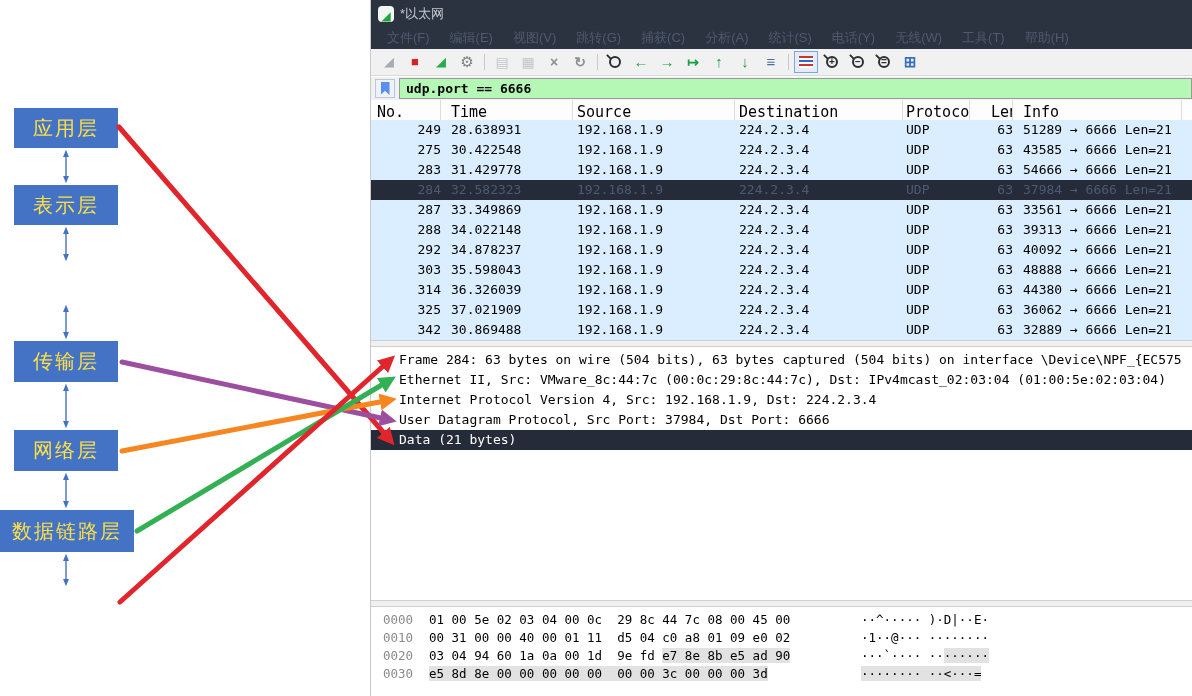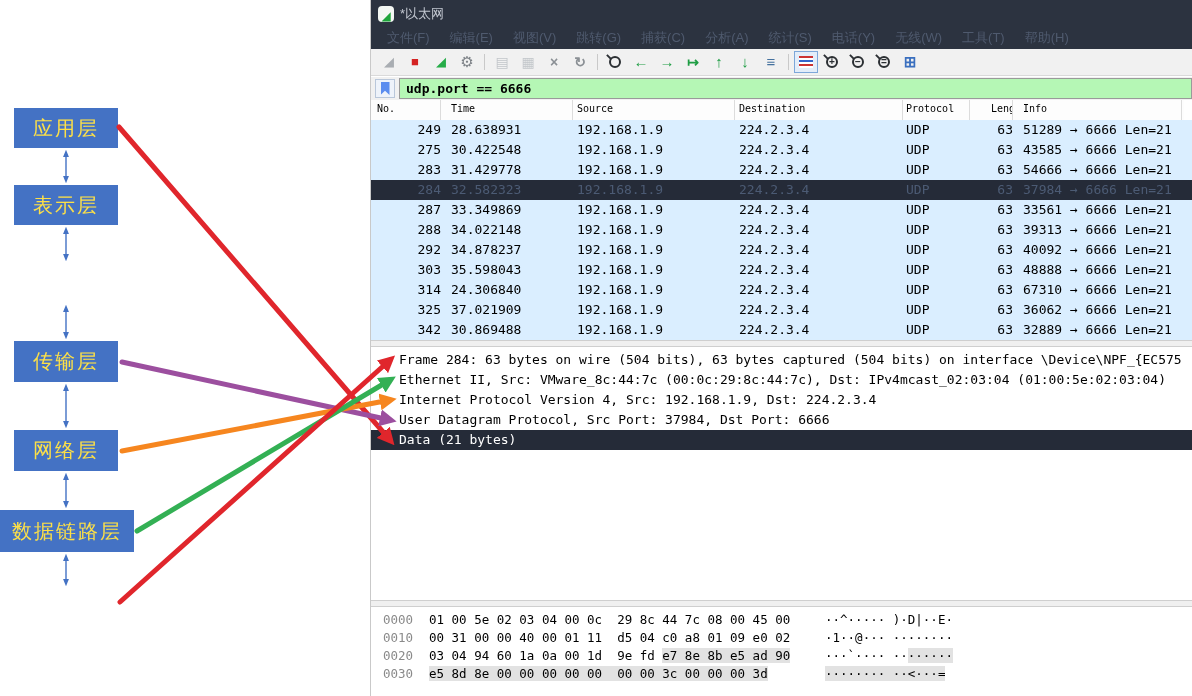--- a/index.html
+++ b/index.html
@@ -70,21 +70,21 @@
             display:flex; align-items:center; justify-content:center; }
   .bm-icon { width:9px; height:13px; background:#5b8def;
              clip-path:polygon(0 0,100% 0,100% 100%,50% 68%,0 100%); }
   .filter-input { flex:1; height:21px; background:#b5f7b5; border:1px solid #9a9a9a;
                   font-family:"DejaVu Sans Mono", monospace; font-size:13px; font-weight:bold;
                   color:#000; padding-left:6px; outline:none; }
 
   
   .pkt-header { position:absolute; left:0; top:100px; right:8px; height:32px; background:#fdfdfd;
                 border-bottom:1px solid #e0e0e0; font-family:"DejaVu Sans Mono", monospace;
-                font-size:10px; color:#000; }
+                font-size:15px; color:#000; }
   .pkt-header .cell { border-right:1px solid #dcdcdc; padding-top:3px; }
   .pkt-rows { position:absolute; left:0; top:120px; right:0; height:220px; }
   .pkt-row { position:relative; height:20px; background:#daeeff; color:#000;
              font-family:"DejaVu Sans Mono", monospace; font-size:13px; }
   .pkt-row.selected { background:#252b38; color:#4c5b74; }
   .cell { position:absolute; top:0; height:20px; padding-top:2px; white-space:nowrap; overflow:hidden; }
   .c-no    { left:0px;   width:70px;  text-align:right; }
   .c-time  { left:80px;  width:122px; }
   .c-src   { left:206px; width:158px; }
   .c-dst   { left:368px; width:164px; }
@@ -101,21 +101,21 @@
                  padding-top:3px; font-family:"DejaVu Sans Mono", monospace; font-size:13px; }
   .detail-row { height:20px; padding:2px 0 0 28px; white-space:nowrap; overflow:hidden; color:#000; }
   .detail-row.selected { background:#252b38; color:#fff; }
 
   
   .hex-pane { position:absolute; left:0; top:607px; right:0; height:89px; background:#fff;
               padding:5px 0 0 12px; font-family:"DejaVu Sans Mono", monospace; font-size:12.5px; }
   .hex-row { height:18px; display:flex; white-space:pre; }
   .hx-off { width:46px; color:#8a8a8a; }
   .hx-bytes { width:372px; color:#000; }
-  .hx-ascii { margin-left:24px; color:#000; }
+  .hx-ascii { margin-left:60px; color:#000; }
   .hl { background:#e2e2e2; }
 </style>
 </head>
 <body>
 
 <div class="stage">
 
   <div class="layer-box l1">应用层</div>
   <div class="layer-box l2">表示层</div>
   <div class="layer-box l4">传输层</div>
@@ -305,26 +305,26 @@
         <span class="cell c-no">303</span>
         <span class="cell c-time">35.598043</span>
         <span class="cell c-src">192.168.1.9</span>
         <span class="cell c-dst">224.2.3.4</span>
         <span class="cell c-proto">UDP</span>
         <span class="cell c-len">63</span>
         <span class="cell c-info">48888 → 6666 Len=21</span>
       </div>
         <div class="pkt-row">
         <span class="cell c-no">314</span>
-        <span class="cell c-time">24.306840</span>
-        <span class="cell c-src">192.168.1.9</span>
-        <span class="cell c-dst">224.2.3.4</span>
-        <span class="cell c-proto">UDP</span>
-        <span class="cell c-len">63</span>
-        <span class="cell c-info">67310 → 6666 Len=21</span>
+        <span class="cell c-time">36.326039</span>
+        <span class="cell c-src">192.168.1.9</span>
+        <span class="cell c-dst">224.2.3.4</span>
+        <span class="cell c-proto">UDP</span>
+        <span class="cell c-len">63</span>
+        <span class="cell c-info">44380 → 6666 Len=21</span>
       </div>
         <div class="pkt-row">
         <span class="cell c-no">325</span>
         <span class="cell c-time">37.021909</span>
         <span class="cell c-src">192.168.1.9</span>
         <span class="cell c-dst">224.2.3.4</span>
         <span class="cell c-proto">UDP</span>
         <span class="cell c-len">63</span>
         <span class="cell c-info">36062 → 6666 Len=21</span>
       </div>

